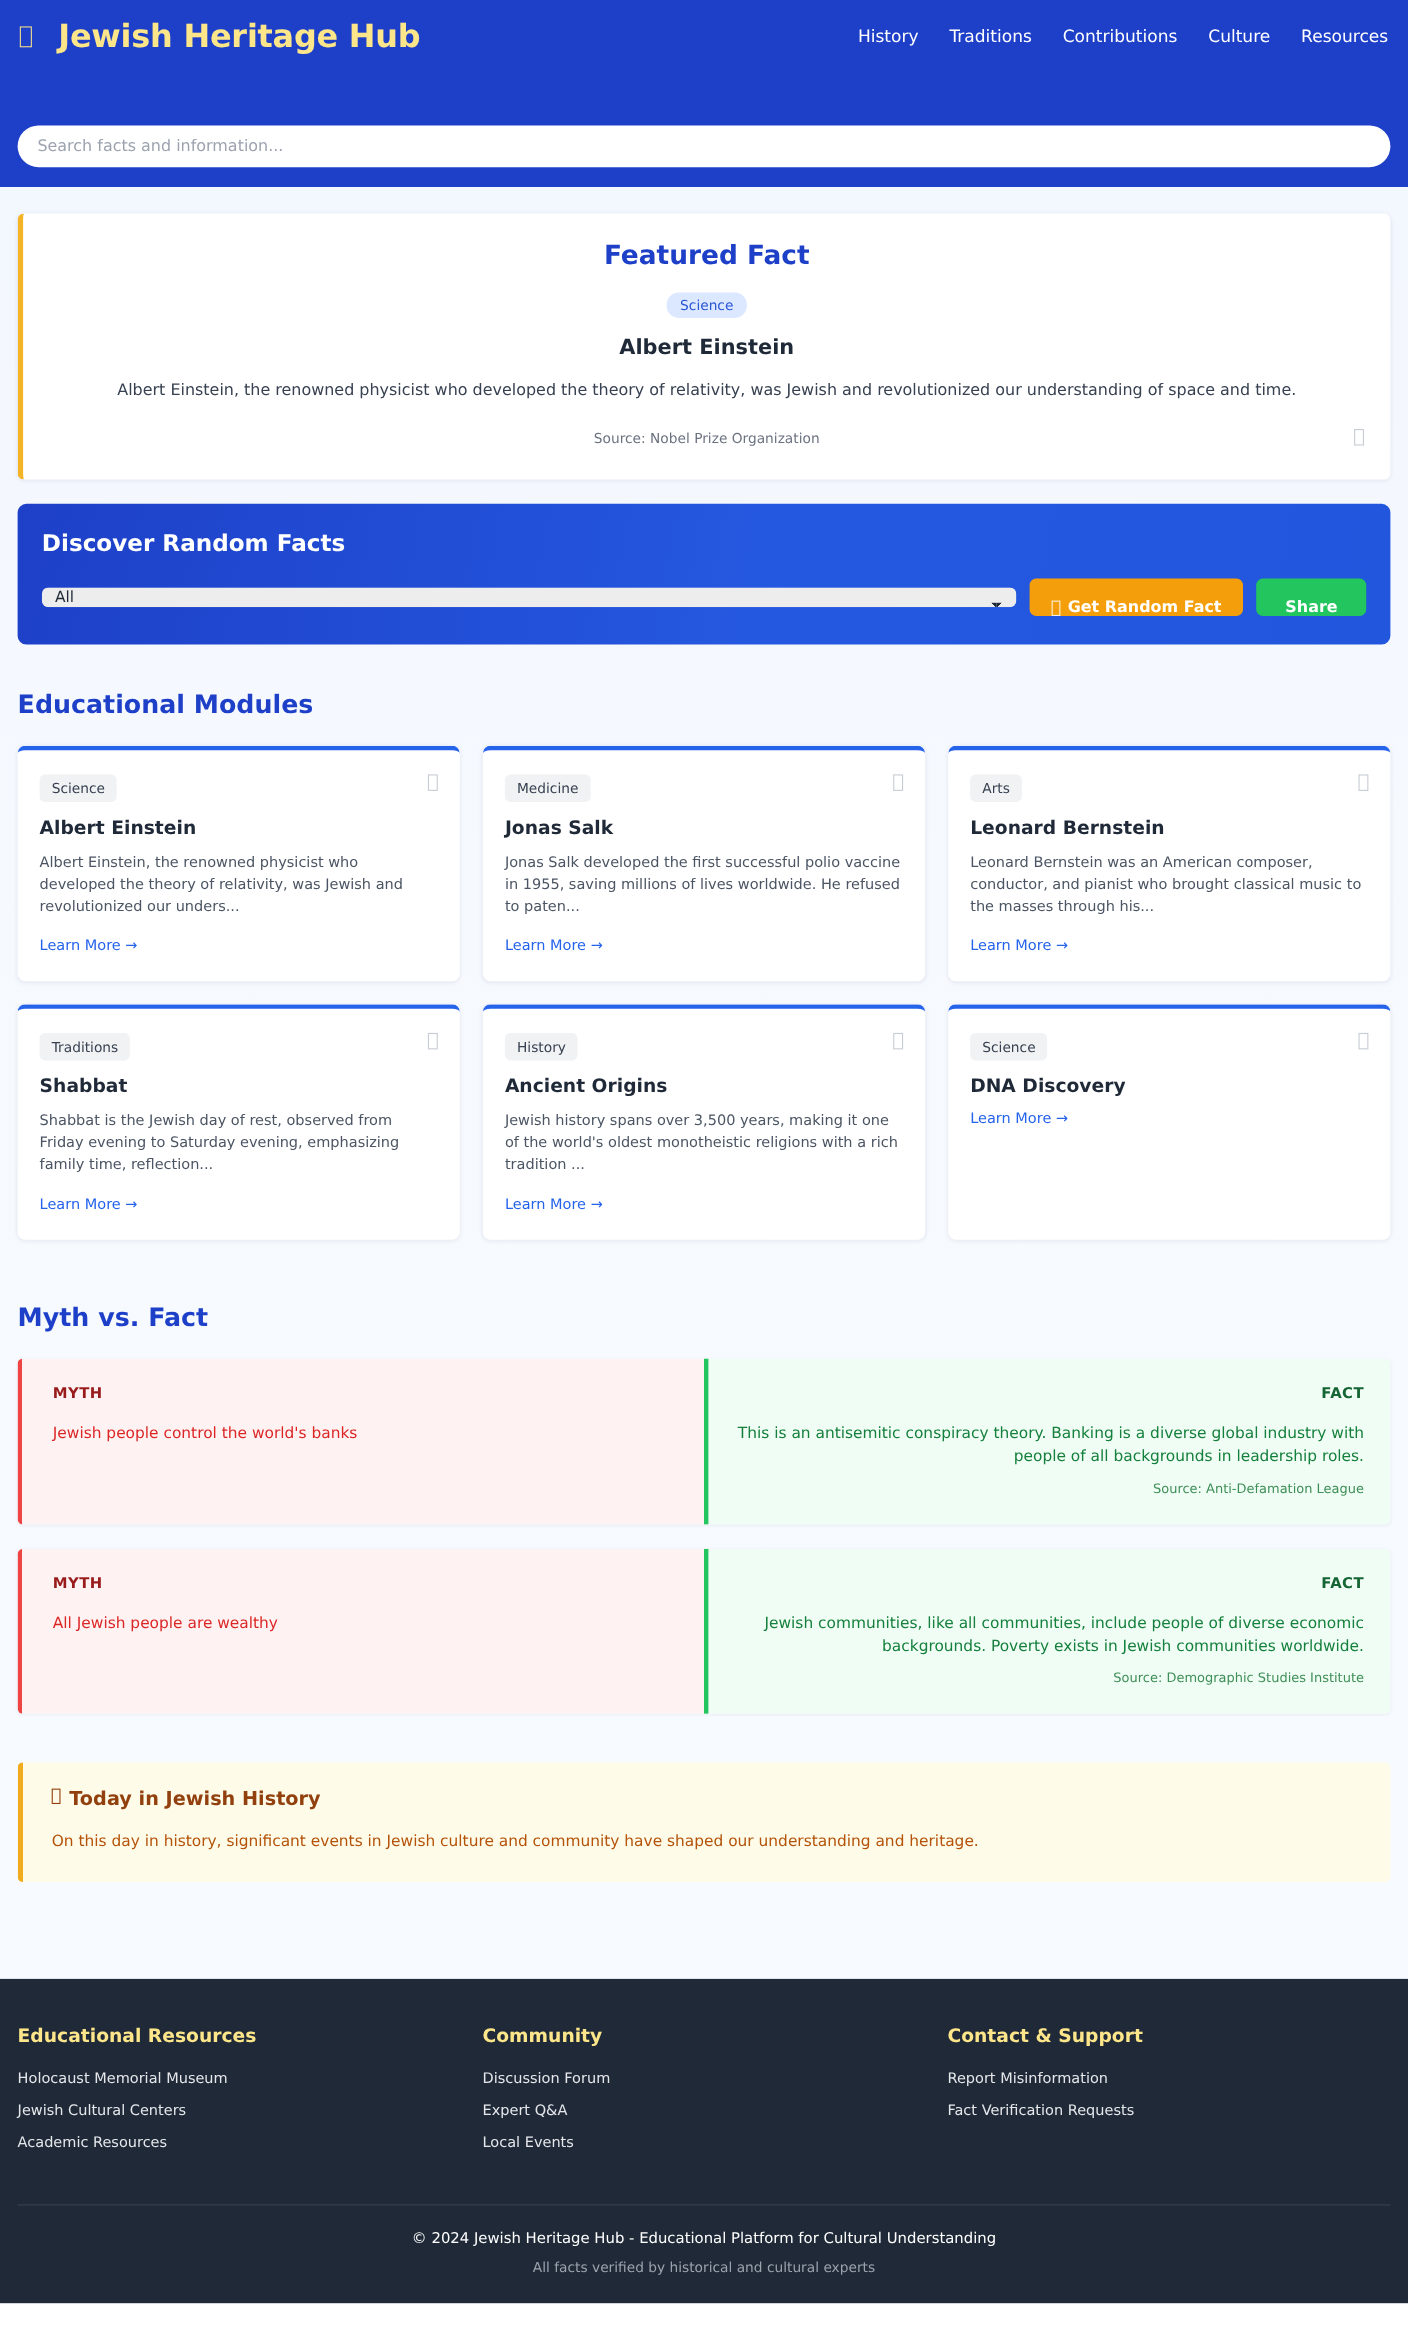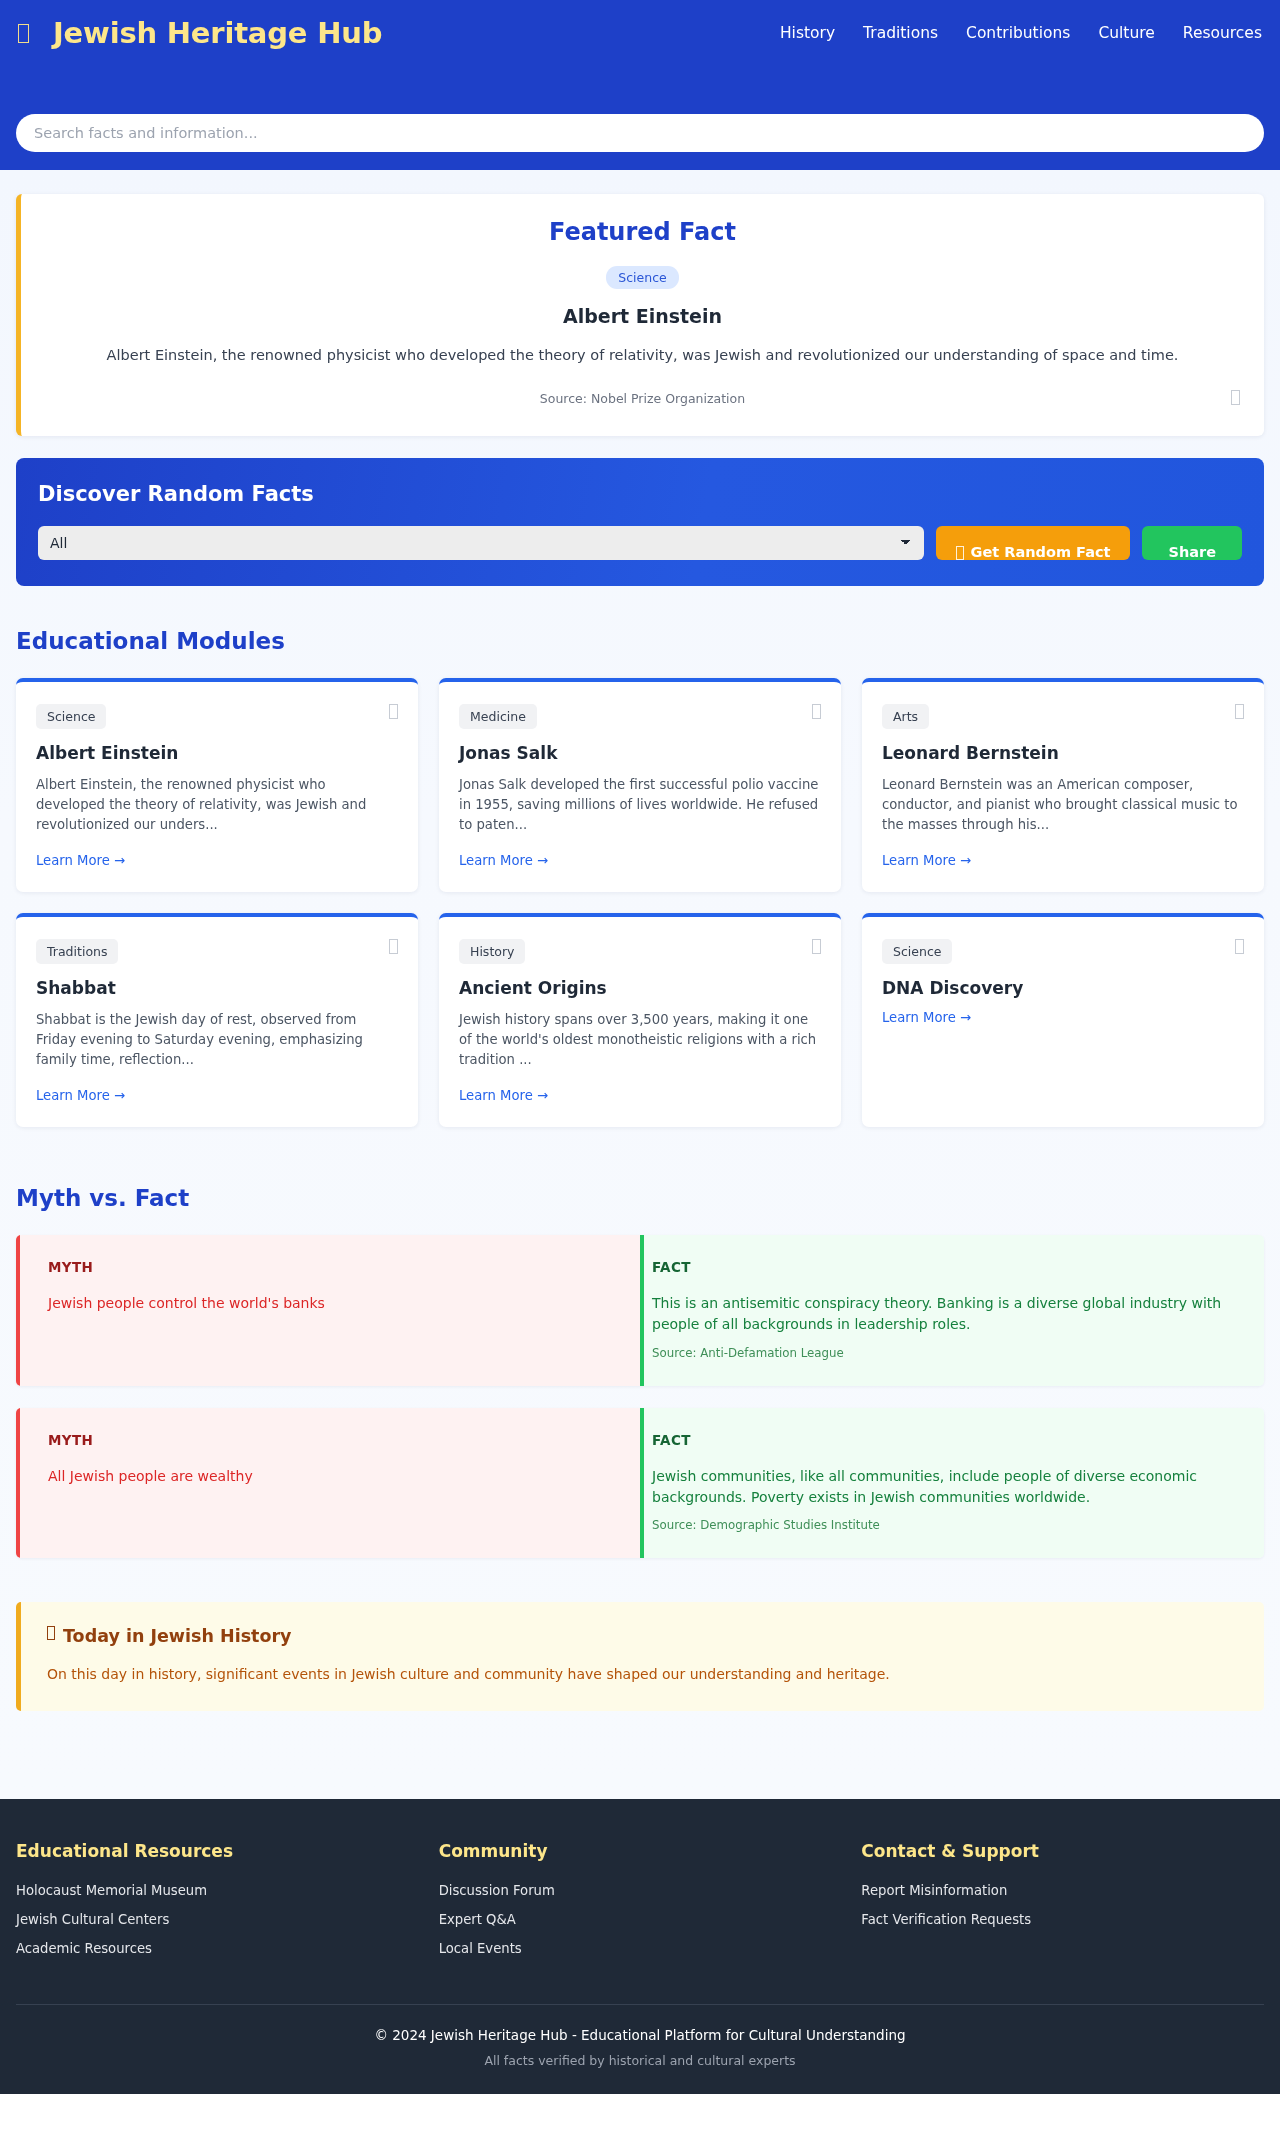--- a/index.html
+++ b/index.html
@@ -141,21 +141,21 @@
     font-weight: bold;
     margin-bottom: 20px;
   }
   .discover-controls {
     display: flex;
     align-items: center;
     gap: 12px;
   }
   .category-select {
     flex: 1 1 auto;
-    height: 34px;
+    height: 18px;
     border-radius: 6px;
     border: none;
     background: #ededed;
     font-size: 14px;
     color: #1f2937;
     padding: 0 12px;
     font-family: inherit;
     appearance: none;
     -webkit-appearance: none;
     background-image:
@@ -255,21 +255,22 @@
     margin-bottom: 22px;
   }
   .myth-side {
     background: #fef2f2;
     border-left: 4px solid #ef4444;
     padding: 24px 24px 26px 28px;
   }
   .fact-side {
     background: #f0fdf4;
     border-left: 4px solid #22c55e;
-    padding: 24px 24px 26px 8px;
+    padding: 24px 24px 26px 24px;
+    text-align: right;
   }
   .myth-label {
     font-size: 13.5px;
     font-weight: bold;
     color: #991b1b;
     letter-spacing: .4px;
     margin-bottom: 18px;
   }
   .fact-label {
     font-size: 13.5px;

